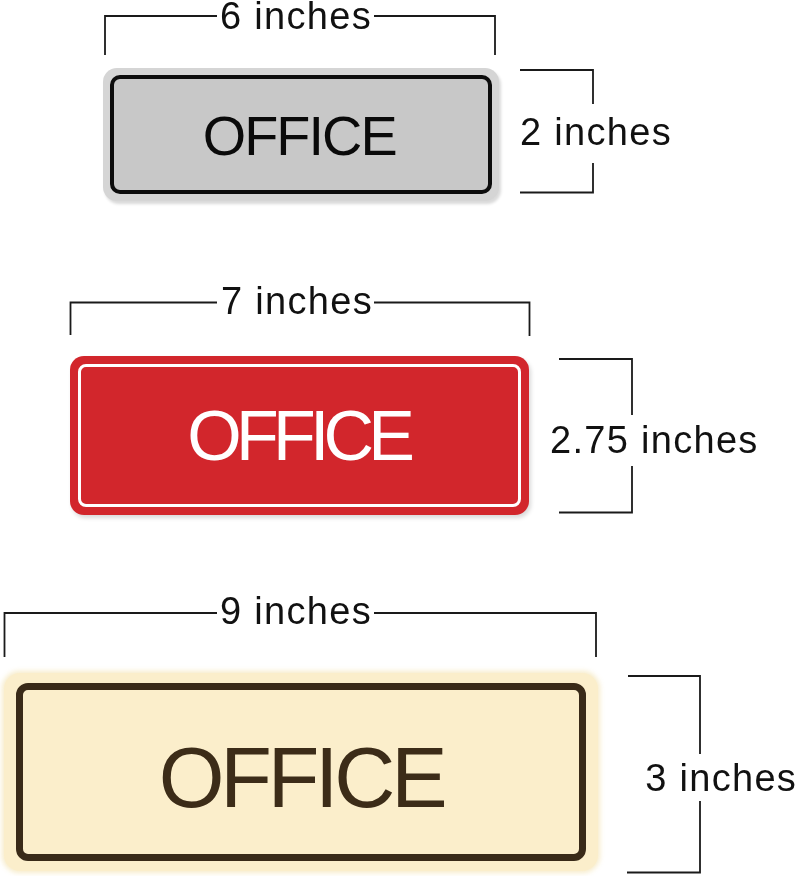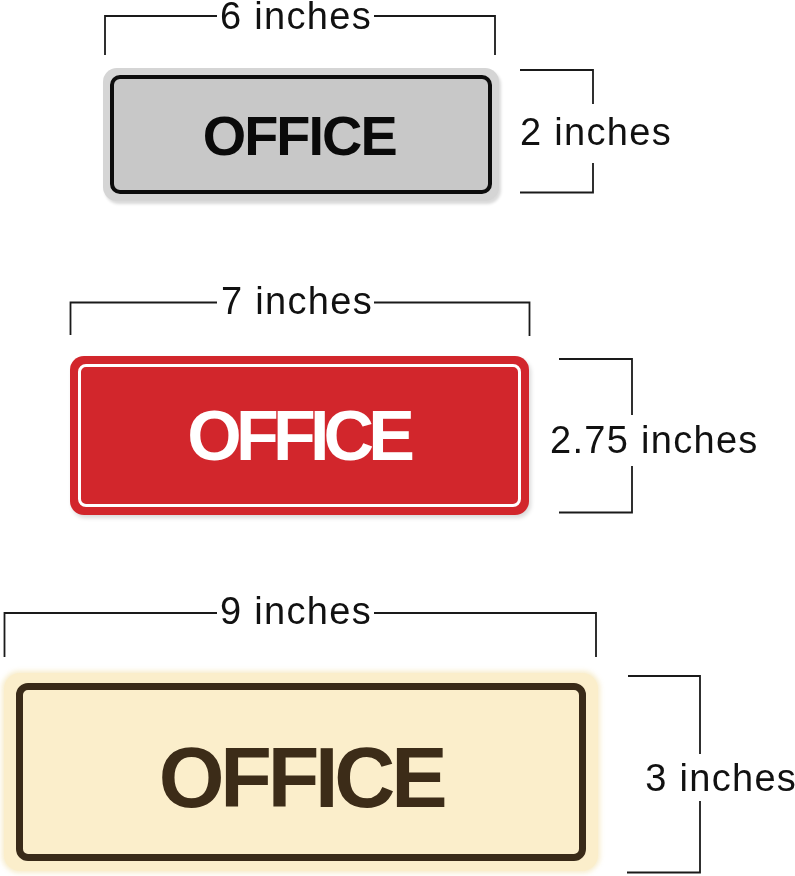--- a/index.html
+++ b/index.html
@@ -1,19 +1,19 @@
 <!DOCTYPE html>
 <html><head>
 <meta charset="utf-8">
 <style>
   html,body{margin:0;padding:0;}
   body{width:795px;height:876px;background:#ffffff;position:relative;overflow:hidden;
        font-family:"Liberation Sans", sans-serif;}
   .abs{position:absolute;}
-  .office{font-weight:bold;display:flex;align-items:center;justify-content:center;}
+  .office{font-weight:normal;display:flex;align-items:center;justify-content:center;}
 </style>
 </head>
 <body>
 
 <svg class="abs" style="left:0;top:0;" width="795" height="876" viewBox="0 0 795 876">
   <g fill="none" stroke="#1a1a1a" stroke-width="1.8">
 
     <path d="M105,55 V16 H217"></path>
 
     <path d="M374,16 H495 V55"></path>

